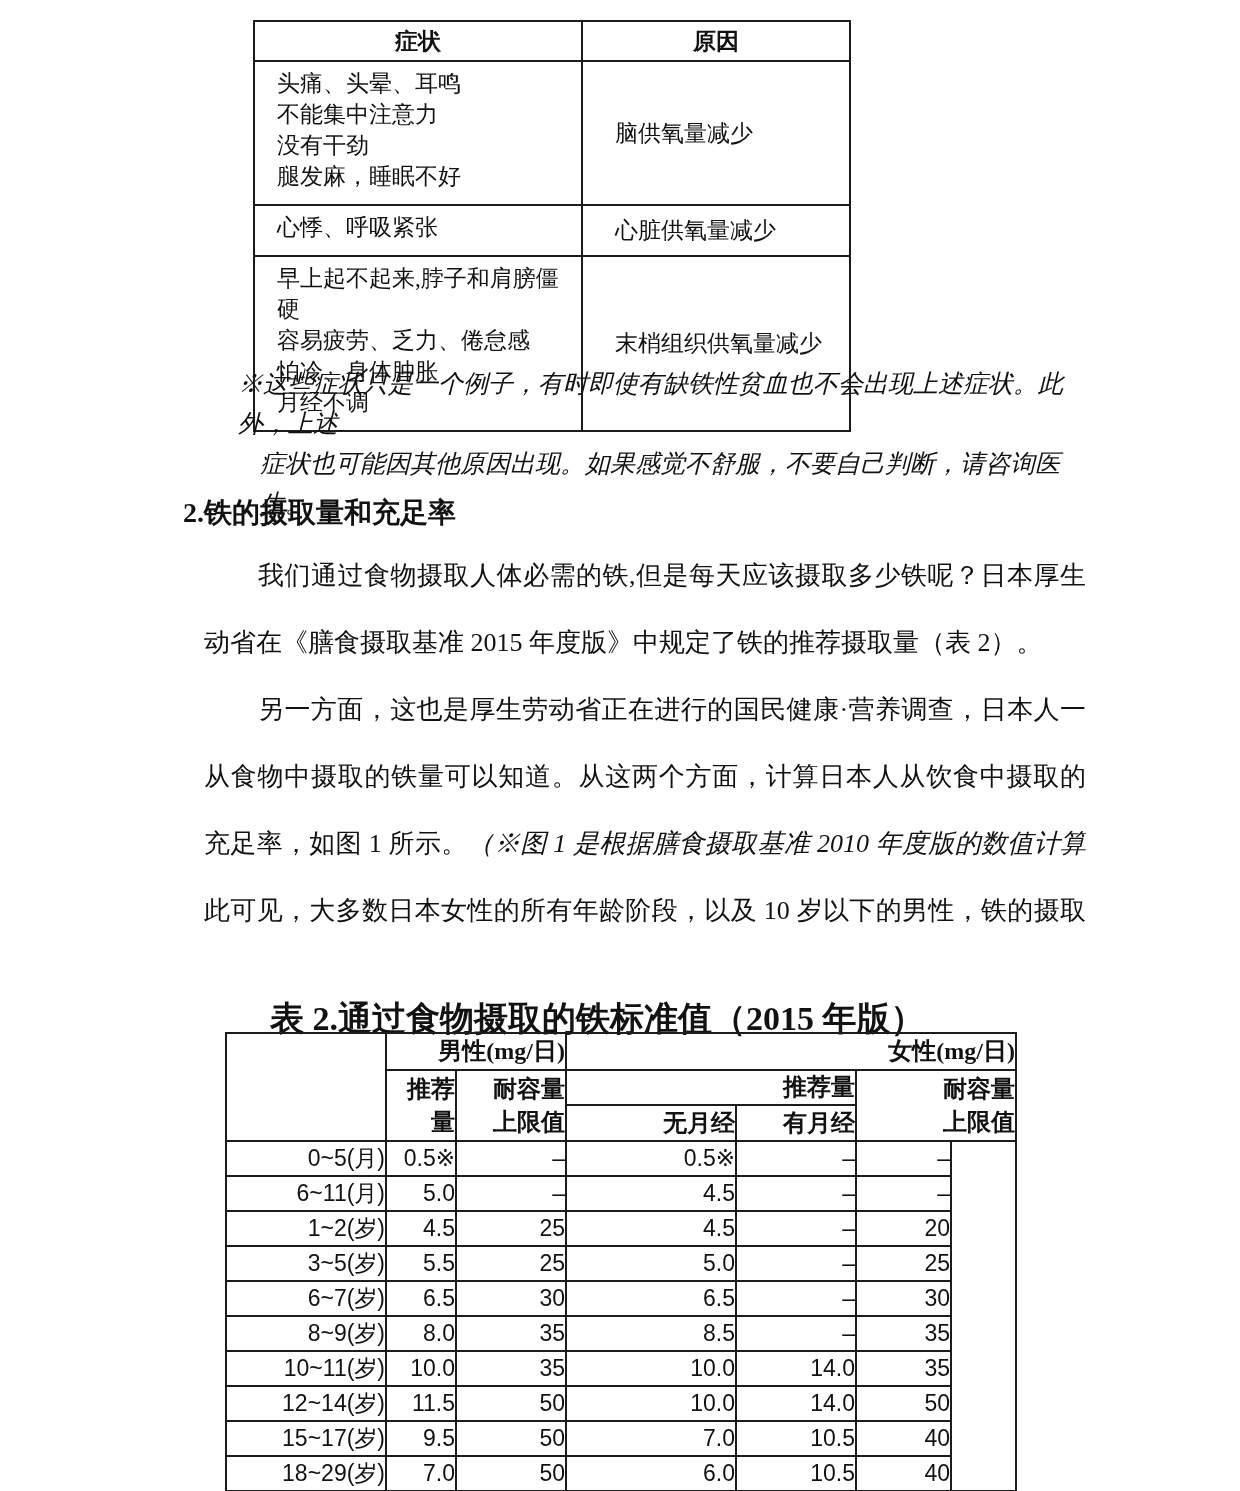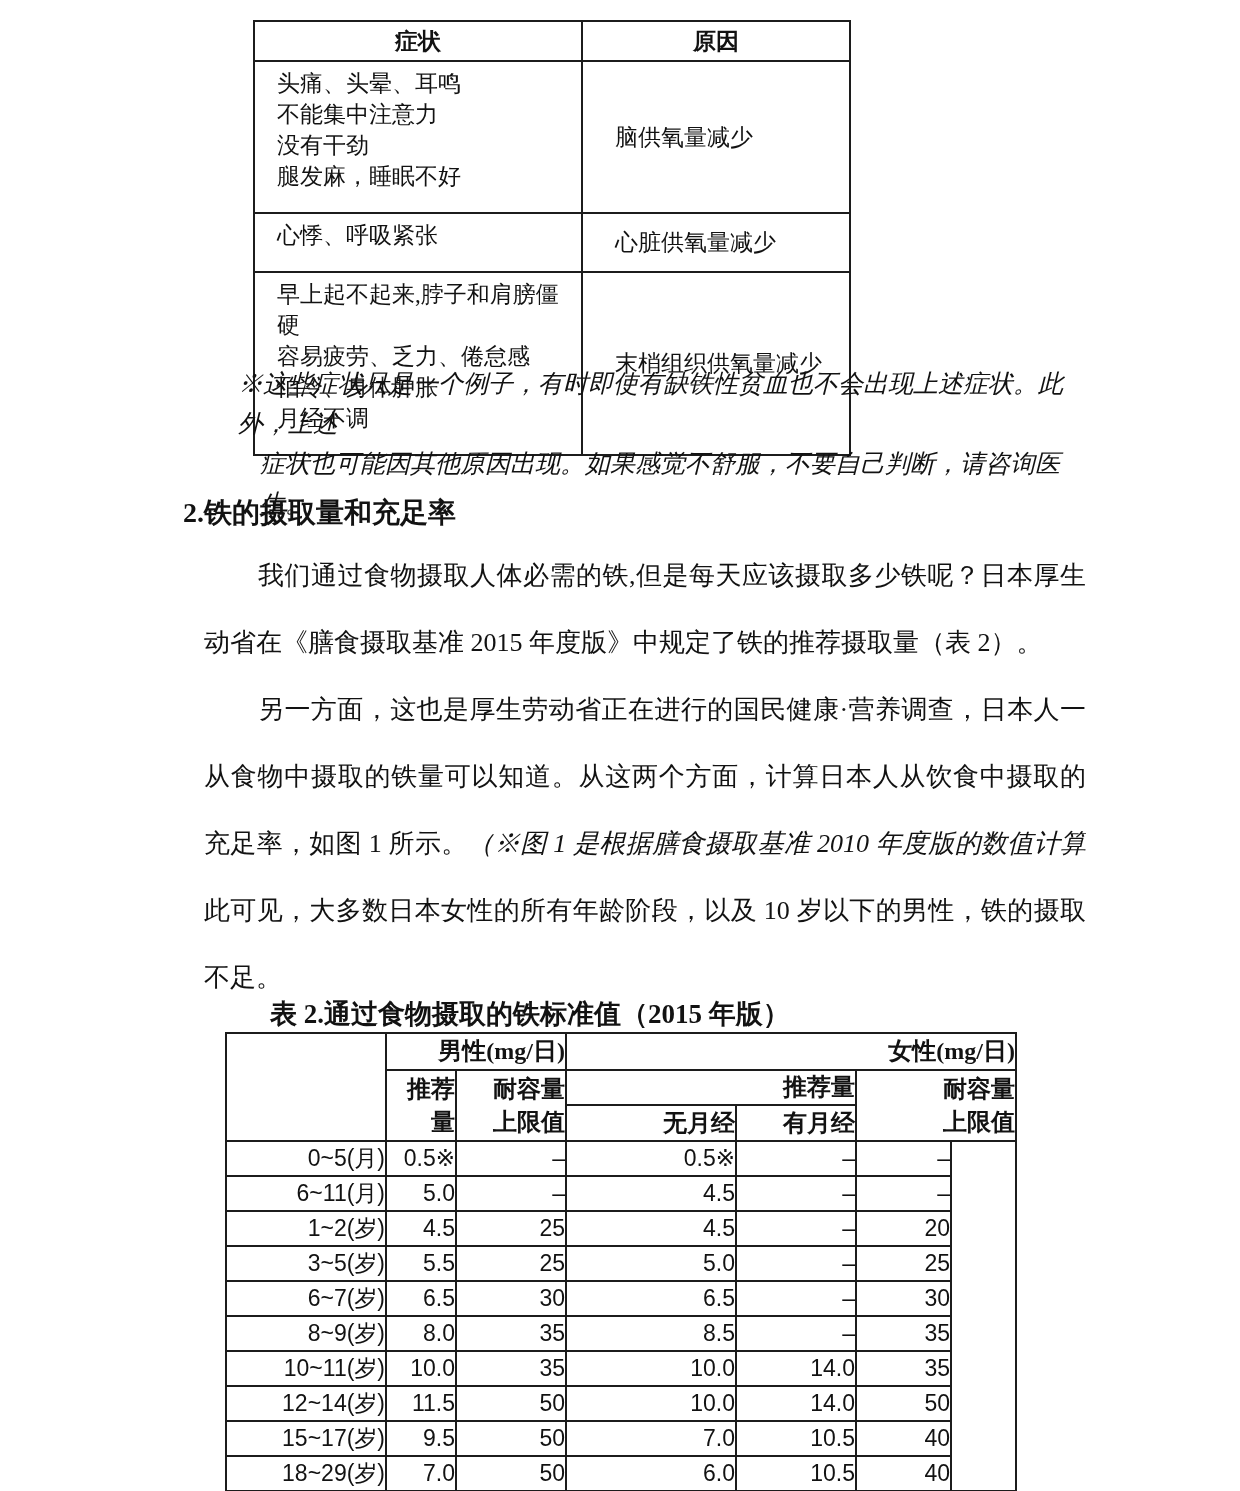--- a/index.html
+++ b/index.html
@@ -3,41 +3,41 @@
 <meta charset="utf-8">
 <style>
   html,body { margin:0; padding:0; background:#ffffff; }
   body { width:1240px; height:1491px; font-family:"Liberation Serif","DejaVu Serif",serif; color:#121212; }
   .page { position:relative; width:1240px; height:1491px; overflow:hidden; background:#ffffff; }
 
   
   .t1 { position:absolute; left:253px; top:20px; width:596px; border-collapse:collapse; table-layout:fixed; font-size:23px; }
   .t1 th, .t1 td { border:2px solid #1c1c1c; padding:0; }
   .t1 thead th { height:38px; text-align:center; font-weight:bold; }
-  .t1 td.sym { padding:6px 4px 20px 22px; vertical-align:middle; }
+  .t1 td.sym { padding:6px 4px 12px 22px; vertical-align:middle; }
   .t1 td.sym div { line-height:31px; }
   .t1 td.cause { vertical-align:middle; padding-left:32px; }
   .t1 tr.r1 { height:130px; }
   .t1 tr.r2 { height:38px; }
   .t1 tr.r3 { height:120px; }
 
   
   .footnote { position:absolute; left:238px; top:364px; width:850px; font-style:italic; font-size:25px; line-height:40px; }
   .footnote .fn2 { padding-left:22px; }
 
   
   .heading { position:absolute; left:183px; top:494px; font-size:28px; font-weight:bold; }
   .bodytext { position:absolute; left:180px; top:542px; width:906px; font-size:26px; }
   .bodytext .line { height:67px; line-height:67px; white-space:nowrap;margin-left:24px; }
   .bodytext .jl { text-align:justify; text-align-last:justify; white-space:normal; height:67px; overflow:hidden; }
   .bodytext .indent { padding-left:54px; }
   .it { font-style:italic; }
 
   
-  .caption { position:absolute; left:270px; top:996px; font-size:27px; font-weight:bold; }
+  .caption { position:absolute; left:270px; top:996px; font-size:34px; font-weight:bold; }
 
   
   .t2 { position:absolute; left:225px; top:1032px; border-collapse:collapse; table-layout:fixed; text-align:right; }
   .t2 th, .t2 td { border:2px solid #1c1c1c; padding:0; }
   .t2 thead th { font-weight:bold; font-size:24px; line-height:33px; white-space:pre-line; }
   .t2 tr.h1 { height:37px; }
   .t2 tr.h2 { height:35px; }
   .t2 tr.h3 { height:36px; }
   .t2 tbody td { height:33px; font-family:"Liberation Sans","DejaVu Sans",sans-serif; font-size:23px; }
   .t2 td.age { font-family:"Liberation Sans","DejaVu Sans",sans-serif;margin-left:20px; }
@@ -94,21 +94,20 @@
 
   <div class="heading">2.铁的摄取量和充足率</div>
 
   <div class="bodytext">
     <div class="line jl indent">我们通过食物摄取人体必需的铁,但是每天应该摄取多少铁呢？日本厚生劳</div>
     <div class="line">动省在《膳食摄取基准 2015 年度版》中规定了铁的推荐摄取量（表 2）。</div>
     <div class="line jl indent">另一方面，这也是厚生劳动省正在进行的国民健康·营养调查，日本人一天</div>
     <div class="line jl">从食物中摄取的铁量可以知道。从这两个方面，计算日本人从饮食中摄取的铁的</div>
     <div class="line jl"><span>充足率，如图 1 所示。</span><span class="it">（※图 1 是根据膳食摄取基准 2010 年度版的数值计算出来的）</span></div>
     <div class="line jl">此可见，大多数日本女性的所有年龄阶段，以及 10 岁以下的男性，铁的摄取量</div>
-    <div class="line">不足。</div>
   </div>
 
   <div class="caption">表 2.通过食物摄取的铁标准值（2015 年版）</div>
 
   <table class="t2">
     <colgroup>
       <col style="width:160px">
         <col style="width:70px">
         <col style="width:110px">
       <col style="width:170px">

